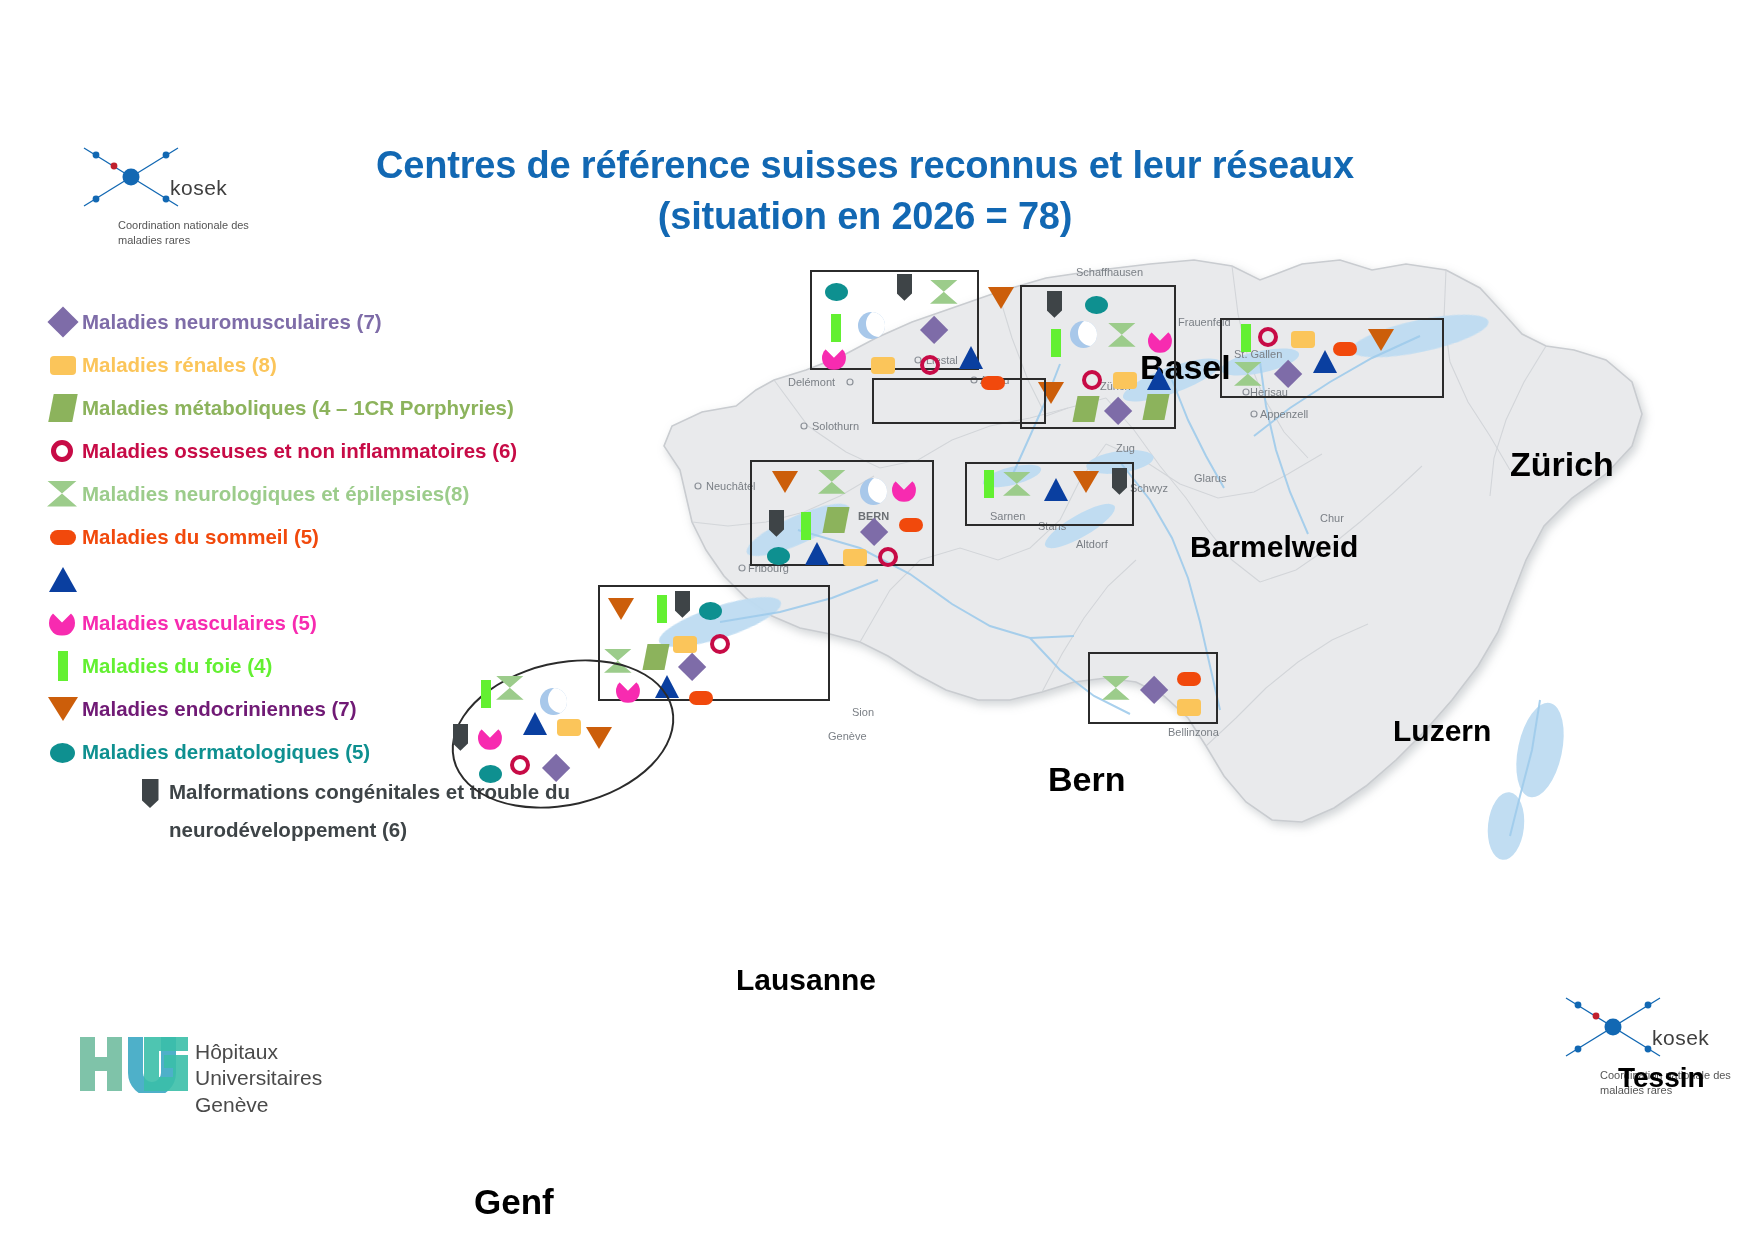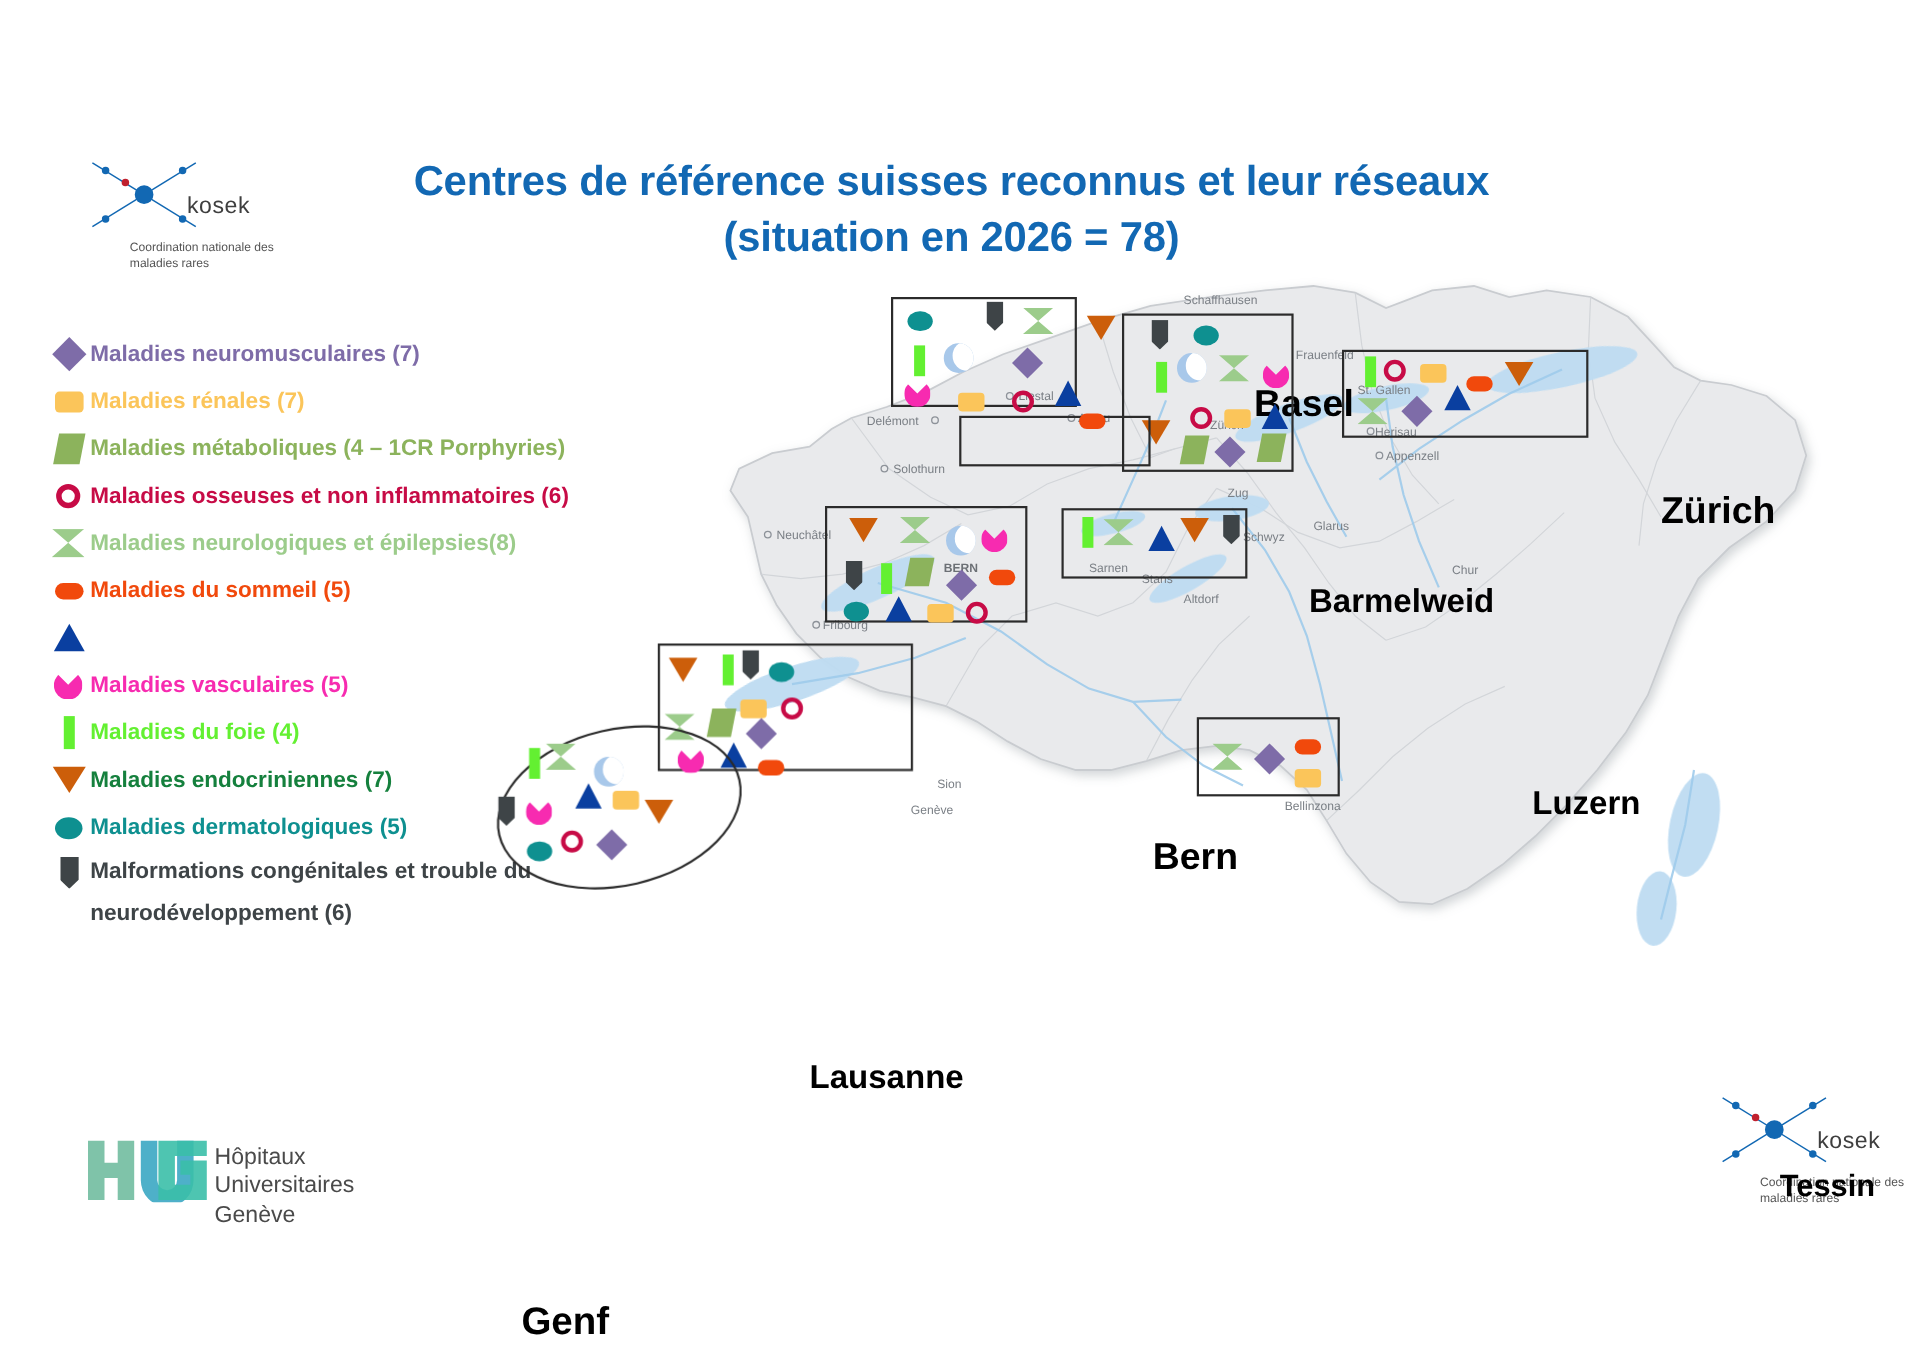--- a/index.html
+++ b/index.html
@@ -53,21 +53,21 @@
   }
   .legend-icon{
     width:34px;min-width:34px;height:34px;position:relative;
     display:flex;align-items:center;justify-content:center;
     margin-right:2px;
   }
   .legend-label{
     font-size:20.5px;font-weight:bold;white-space:nowrap;
     font-family:"Liberation Sans", sans-serif;
   }
-  #legend-row-congenital{height:auto;align-items:flex-start;}
+  #legend-row-congenital{height:auto;align-items:flex-start;justify-content:center;}
   #legend-row-congenital .legend-icon{margin-top:4px;}
   #legend-label-congenital{
     font-size:20.5px;font-weight:bold;color:#3f3f3f;line-height:1.85;
     white-space:normal;width:430px;
   }
 
   
   #map-area{position:absolute;left:560px;top:230px;width:1180px;height:660px;}
   #map-svg{position:absolute;left:0;top:0;}
 
@@ -144,21 +144,21 @@
         </div>
       </div>
       <div class="legend-label" style="color: rgb(126, 108, 168);">Maladies neuromusculaires (7)</div>
     </div>
     <div class="legend-row">
       <div class="legend-icon">
         <div style="position: relative; pointer-events: none; width: 28px; height: 28px;">
           <div style="position: absolute; width: 26px; height: 19px; background: rgb(251, 197, 90); border-radius: 4px; left: 1px; top: 5px;"></div>
         </div>
       </div>
-      <div class="legend-label" style="color: rgb(251, 197, 90);">Maladies rénales (7)</div>
+      <div class="legend-label" style="color: rgb(251, 197, 90);">Maladies rénales (8)</div>
     </div>
     <div class="legend-row">
       <div class="legend-icon">
         <div style="position: relative; pointer-events: none; width: 30px; height: 30px;">
           <div style="position: absolute; width: 24px; height: 28px; background: rgb(140, 179, 92); transform: skewX(-11deg); left: 3px; top: 1px;"></div>
         </div>
       </div>
       <div class="legend-label" style="color: rgb(140, 179, 92);">Maladies métaboliques (4 – 1CR Porphyries)</div>
     </div>
     <div class="legend-row">
@@ -207,21 +207,21 @@
         </div>
       </div>
       <div class="legend-label" style="color: rgb(99, 240, 49);">Maladies du foie (4)</div>
     </div>
     <div class="legend-row">
       <div class="legend-icon">
         <div style="position: relative; pointer-events: none; width: 30px; height: 29px;">
           <div style="position: absolute; width: 0px; height: 0px; left: 0px; top: 3px; border-left: 15px solid transparent; border-right: 15px solid transparent; border-top: 24px solid rgb(204, 94, 10);"></div>
         </div>
       </div>
-      <div class="legend-label" style="color: #15803d;">Maladies endocriniennes (7)</div>
+      <div class="legend-label" style="color: #701a75;">Maladies endocriniennes (7)</div>
     </div>
     <div class="legend-row">
       <div class="legend-icon">
         <div style="position: relative; pointer-events: none; width: 28px; height: 28px;">
           <div style="position: absolute; width: 25px; height: 20px; background: rgb(14, 144, 144); border-radius: 50%; left: 1px; top: 5px;"></div>
         </div>
       </div>
       <div class="legend-label" style="color: rgb(14, 144, 144);">Maladies dermatologiques (5)</div>
     </div>
     <div class="legend-row" id="legend-row-congenital">

